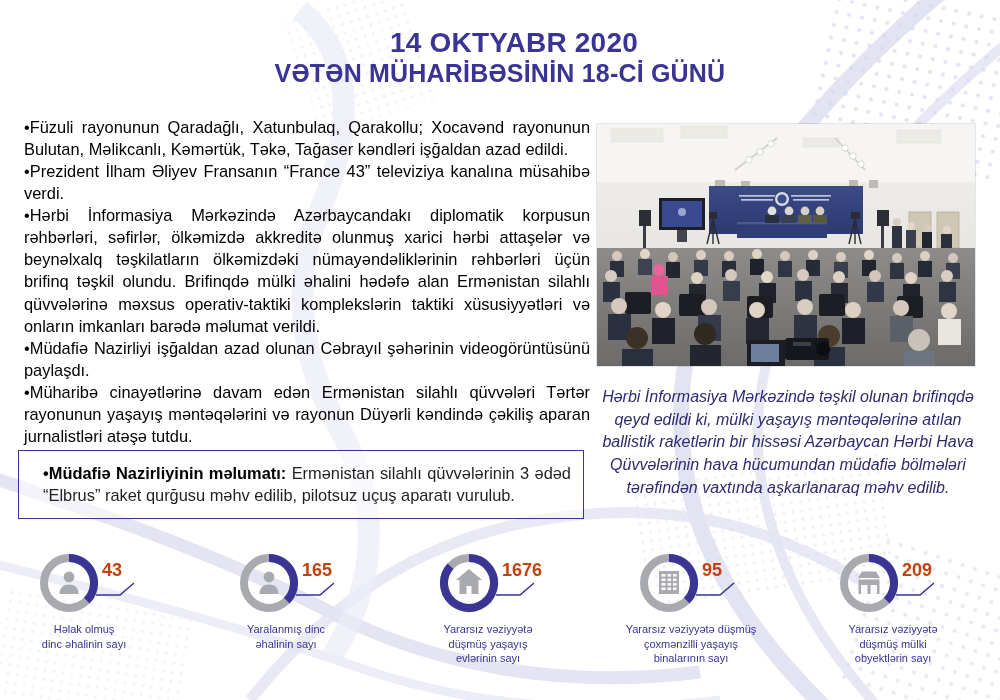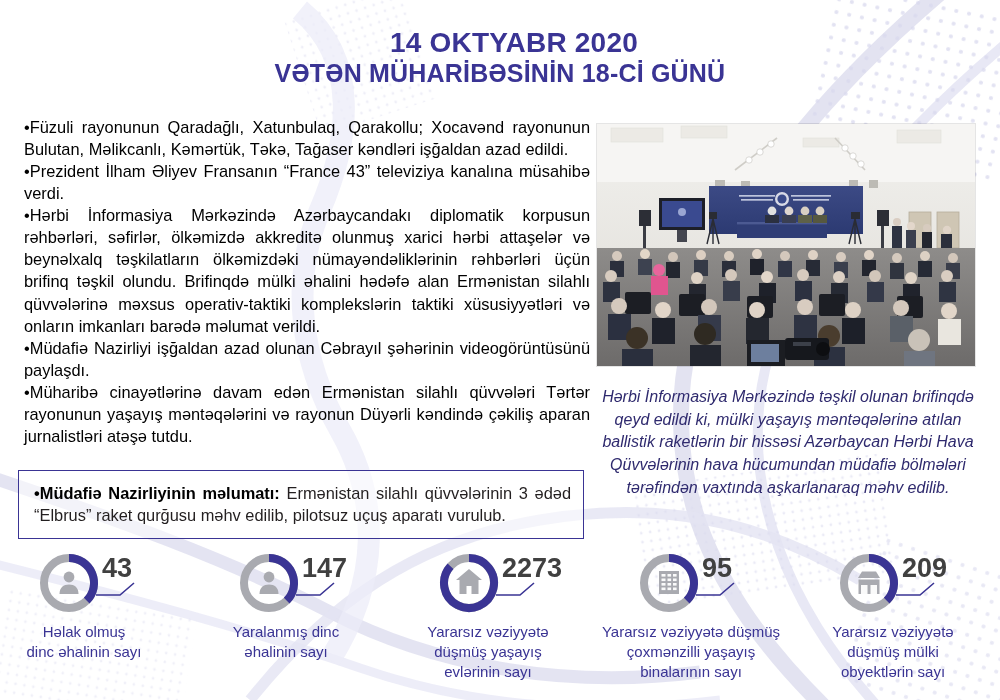--- a/index.html
+++ b/index.html
@@ -55,25 +55,25 @@
     font-size: 16.4px;
     line-height: 1.345;
     text-align: justify;
     margin: 0 0 0 0;
   }
 
   
   .highlight-box {
     position: absolute;
     left: 18px;
-    top: 470px;
+    top: 450px;
     width: 566px;
     box-sizing: border-box;
     border: 1.4px solid #3a3494;
-    padding: 11px 12px 11px 15px;
+    padding: 11px 12px 11px 24px;
     z-index: 3;
     background: rgba(255,255,255,0.55);
   }
   .highlight-text {
     color: #231f20;
     font-size: 16.4px;
     line-height: 1.36;
     text-align: justify;
   }
   .highlight-text b { color: #000; }
@@ -131,37 +131,37 @@
     position: absolute;
     left: 18px;
     top: 0;
     width: 62px;
     height: 62px;
   }
   .donut-wrap svg { display: block; }
   .stat-value {
     position: absolute;
     left: 82px;
-    top: 1px;
-    font-size: 27px;
+    top: 8px;
+    font-size: 18px;
     font-weight: bold;
-    color: #404040;
+    color: #c2410c;
     white-space: nowrap;
   }
   .leader {
     position: absolute;
     left: 74px;
     top: 30px;
     width: 44px;
     height: 18px;
   }
   .stat-label {
     margin-top: 4px;
     text-align: center;
-    font-size: 15px;
+    font-size: 11px;
     line-height: 1.32;
     color: #3a3494;
     width: 190px;
   }
 
   
   .stat.s1 .stat-label { width: 170px; margin-left: -32px; }
   .stat.s2 .stat-label { width: 170px; margin-left: -28px; }
   .stat.s3 .stat-label { width: 170px; margin-left: -24px; }
   .stat.s4 .stat-label { width: 200px; margin-left: -18px; }
@@ -479,41 +479,41 @@
             <path d="M 31 6 A 25 25 0 0 1 48.7 48.7" fill="none" stroke="#3a3494" stroke-width="8"></path>
             <g fill="#a9aab0">
               <circle cx="31" cy="25" r="5.4"></circle>
               <path d="M 21.5 42 C 21.5 35.5 25.5 32.5 31 32.5 C 36.5 32.5 40.5 35.5 40.5 42 Z"></path>
             </g>
           </svg>
         </div>
         <svg class="leader" viewBox="0 0 44 18">
           <path d="M 2 13 L 26 13 L 40 1" fill="none" stroke="#3a3494" stroke-width="1.6"></path>
         </svg>
-        <div class="stat-value">147</div>
+        <div class="stat-value">165</div>
       </div>
       <div class="stat-label" style="white-space: pre-line;">Yaralanmış dinc
 əhalinin sayı</div>
     </div>
 
     <div class="stat s3">
       <div class="stat-top">
         <div class="donut-wrap">
           <svg width="62" height="62" viewBox="0 0 62 62" xmlns="http://www.w3.org/2000/svg">
             <circle cx="31" cy="31" r="25" fill="none" stroke="#a9aab0" stroke-width="8"></circle>
             <path d="M 31 6 A 25 25 0 1 1 12.5 14.2" fill="none" stroke="#3a3494" stroke-width="8"></path>
             <g fill="#a9aab0">
               <path d="M 31 17 L 44 28 L 40.5 28 L 40.5 42 L 33.5 42 L 33.5 34 L 28.5 34 L 28.5 42 L 21.5 42 L 21.5 28 L 18 28 Z"></path>
             </g>
           </svg>
         </div>
         <svg class="leader" viewBox="0 0 44 18">
           <path d="M 2 13 L 26 13 L 40 1" fill="none" stroke="#3a3494" stroke-width="1.6"></path>
         </svg>
-        <div class="stat-value">2273</div>
+        <div class="stat-value">1676</div>
       </div>
       <div class="stat-label" style="white-space: pre-line;">Yararsız vəziyyətə
 düşmüş yaşayış
 evlərinin sayı</div>
     </div>
 
     <div class="stat s4">
       <div class="stat-top">
         <div class="donut-wrap">
           <svg width="62" height="62" viewBox="0 0 62 62" xmlns="http://www.w3.org/2000/svg">

